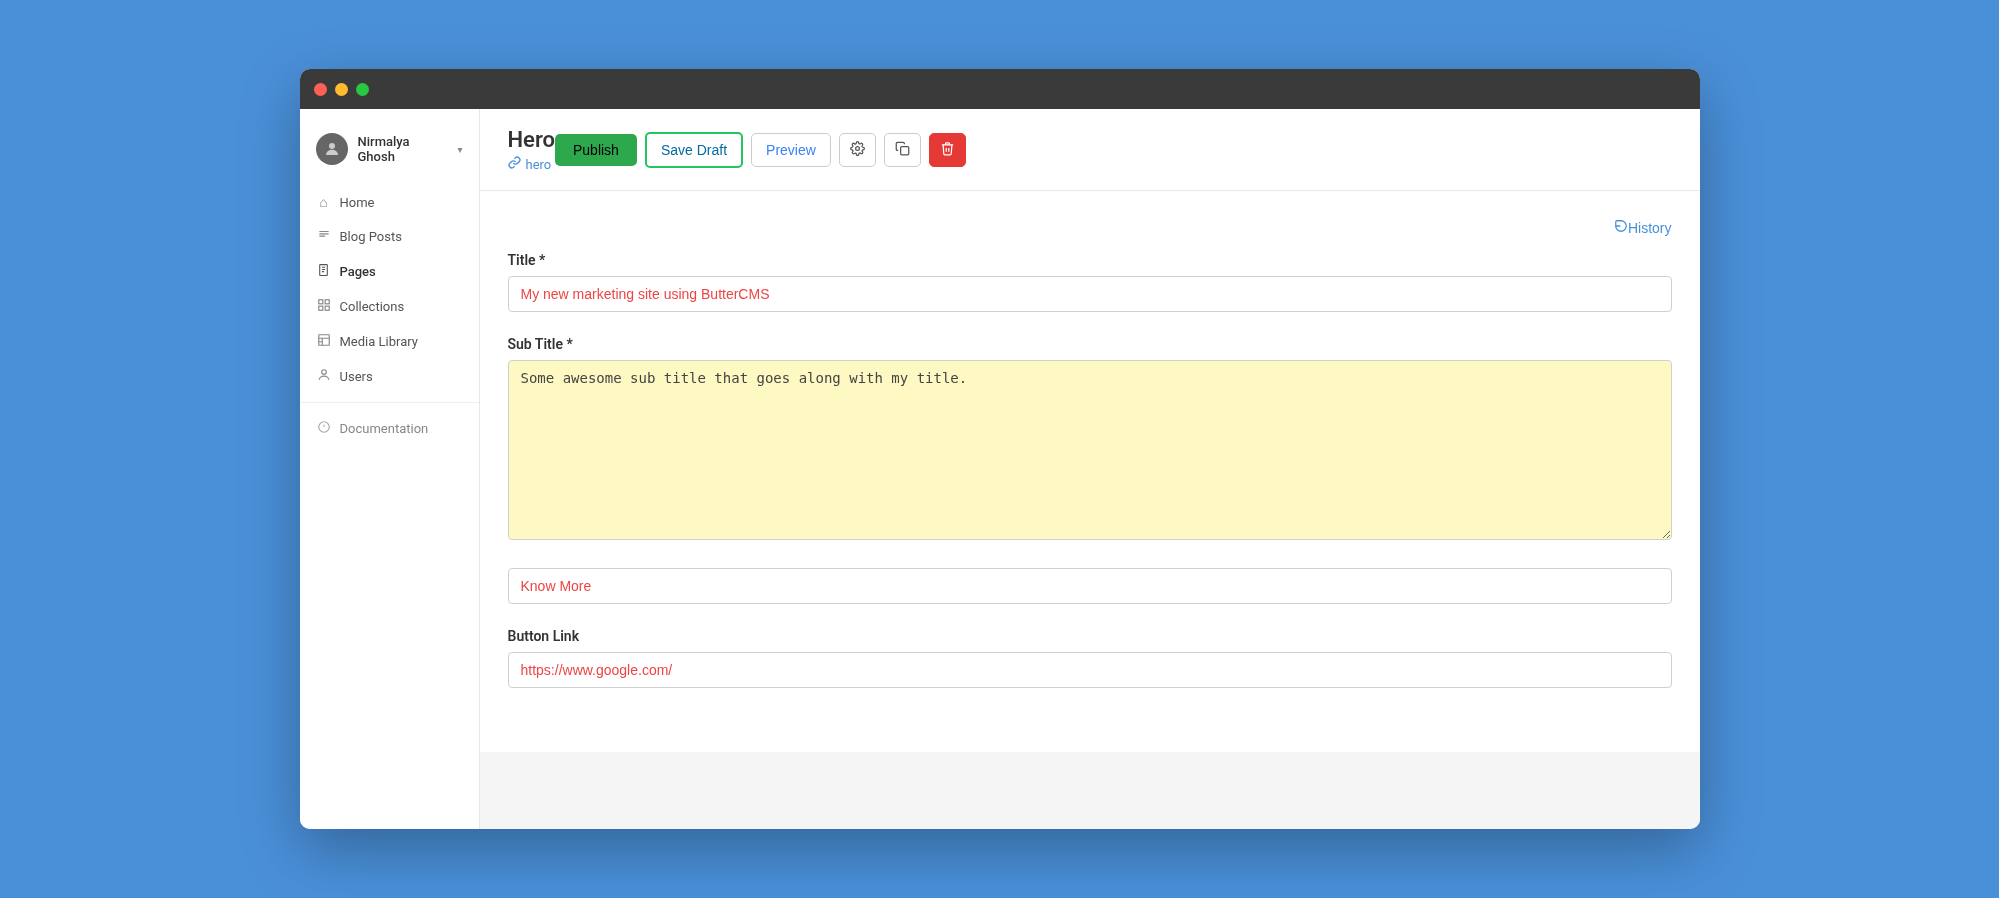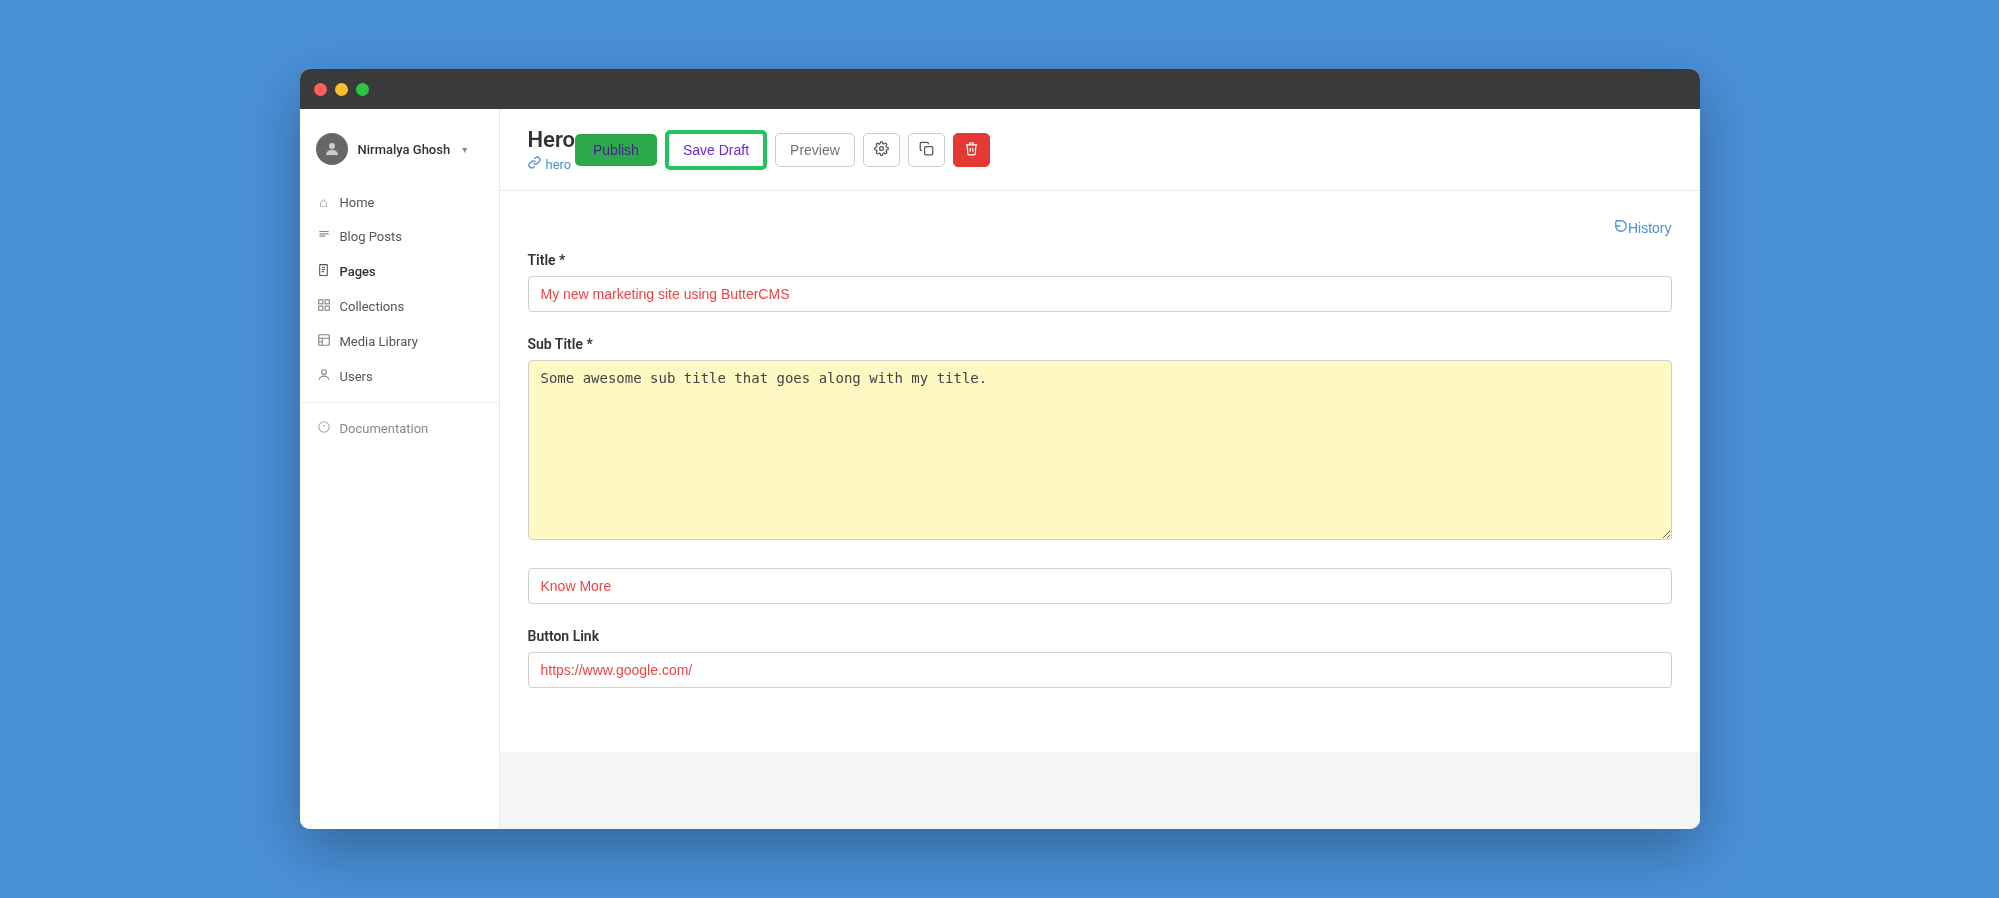--- a/index.html
+++ b/index.html
@@ -39,21 +39,21 @@
     .traffic-btn.close { background: #ff5f57; }
     .traffic-btn.minimize { background: #febc2e; }
     .traffic-btn.maximize { background: #28c840; }
     .window-body {
       display: flex;
       flex: 1;
       overflow: hidden;
     }
     
     .sidebar {
-      width: 200px;
+      width: 180px;
       background: #ffffff;
       border-right: 1px solid #e8e8e8;
       display: flex;
       flex-direction: column;
       flex-shrink: 0;
       padding-top: 10px;
     }
     .user-area {
       display: flex;
       align-items: center;
@@ -145,40 +145,40 @@
       color: #4a90d9;
       font-size: 13px;
     }
     .header-actions {
       display: flex;
       align-items: center;
       gap: 8px;
     }
     .btn-publish {
       background: #2ea84c;
-      color: #4c1d95;
+      color: #000000;
       border: none;
       padding: 8px 18px;
       border-radius: 5px;
       font-size: 14px;
       font-weight: 500;
       cursor: pointer;
     }
     .btn-save-draft {
       background: white;
-      color: #6d28d9;
-      border: 4px solid #22c55e;
+      color: #0369a1;
+      border: 2px solid #22c55e;
       padding: 8px 14px;
       border-radius: 5px;
       font-size: 14px;
       cursor: pointer;
     }
     .btn-preview {
       background: white;
-      color: #737373;
+      color: #3b82f6;
       border: 1px solid #ccc;
       padding: 8px 14px;
       border-radius: 5px;
       font-size: 14px;
       cursor: pointer;
     }
     .btn-icon {
       background: white;
       border: 1px solid #ccc;
       padding: 7px 10px;

